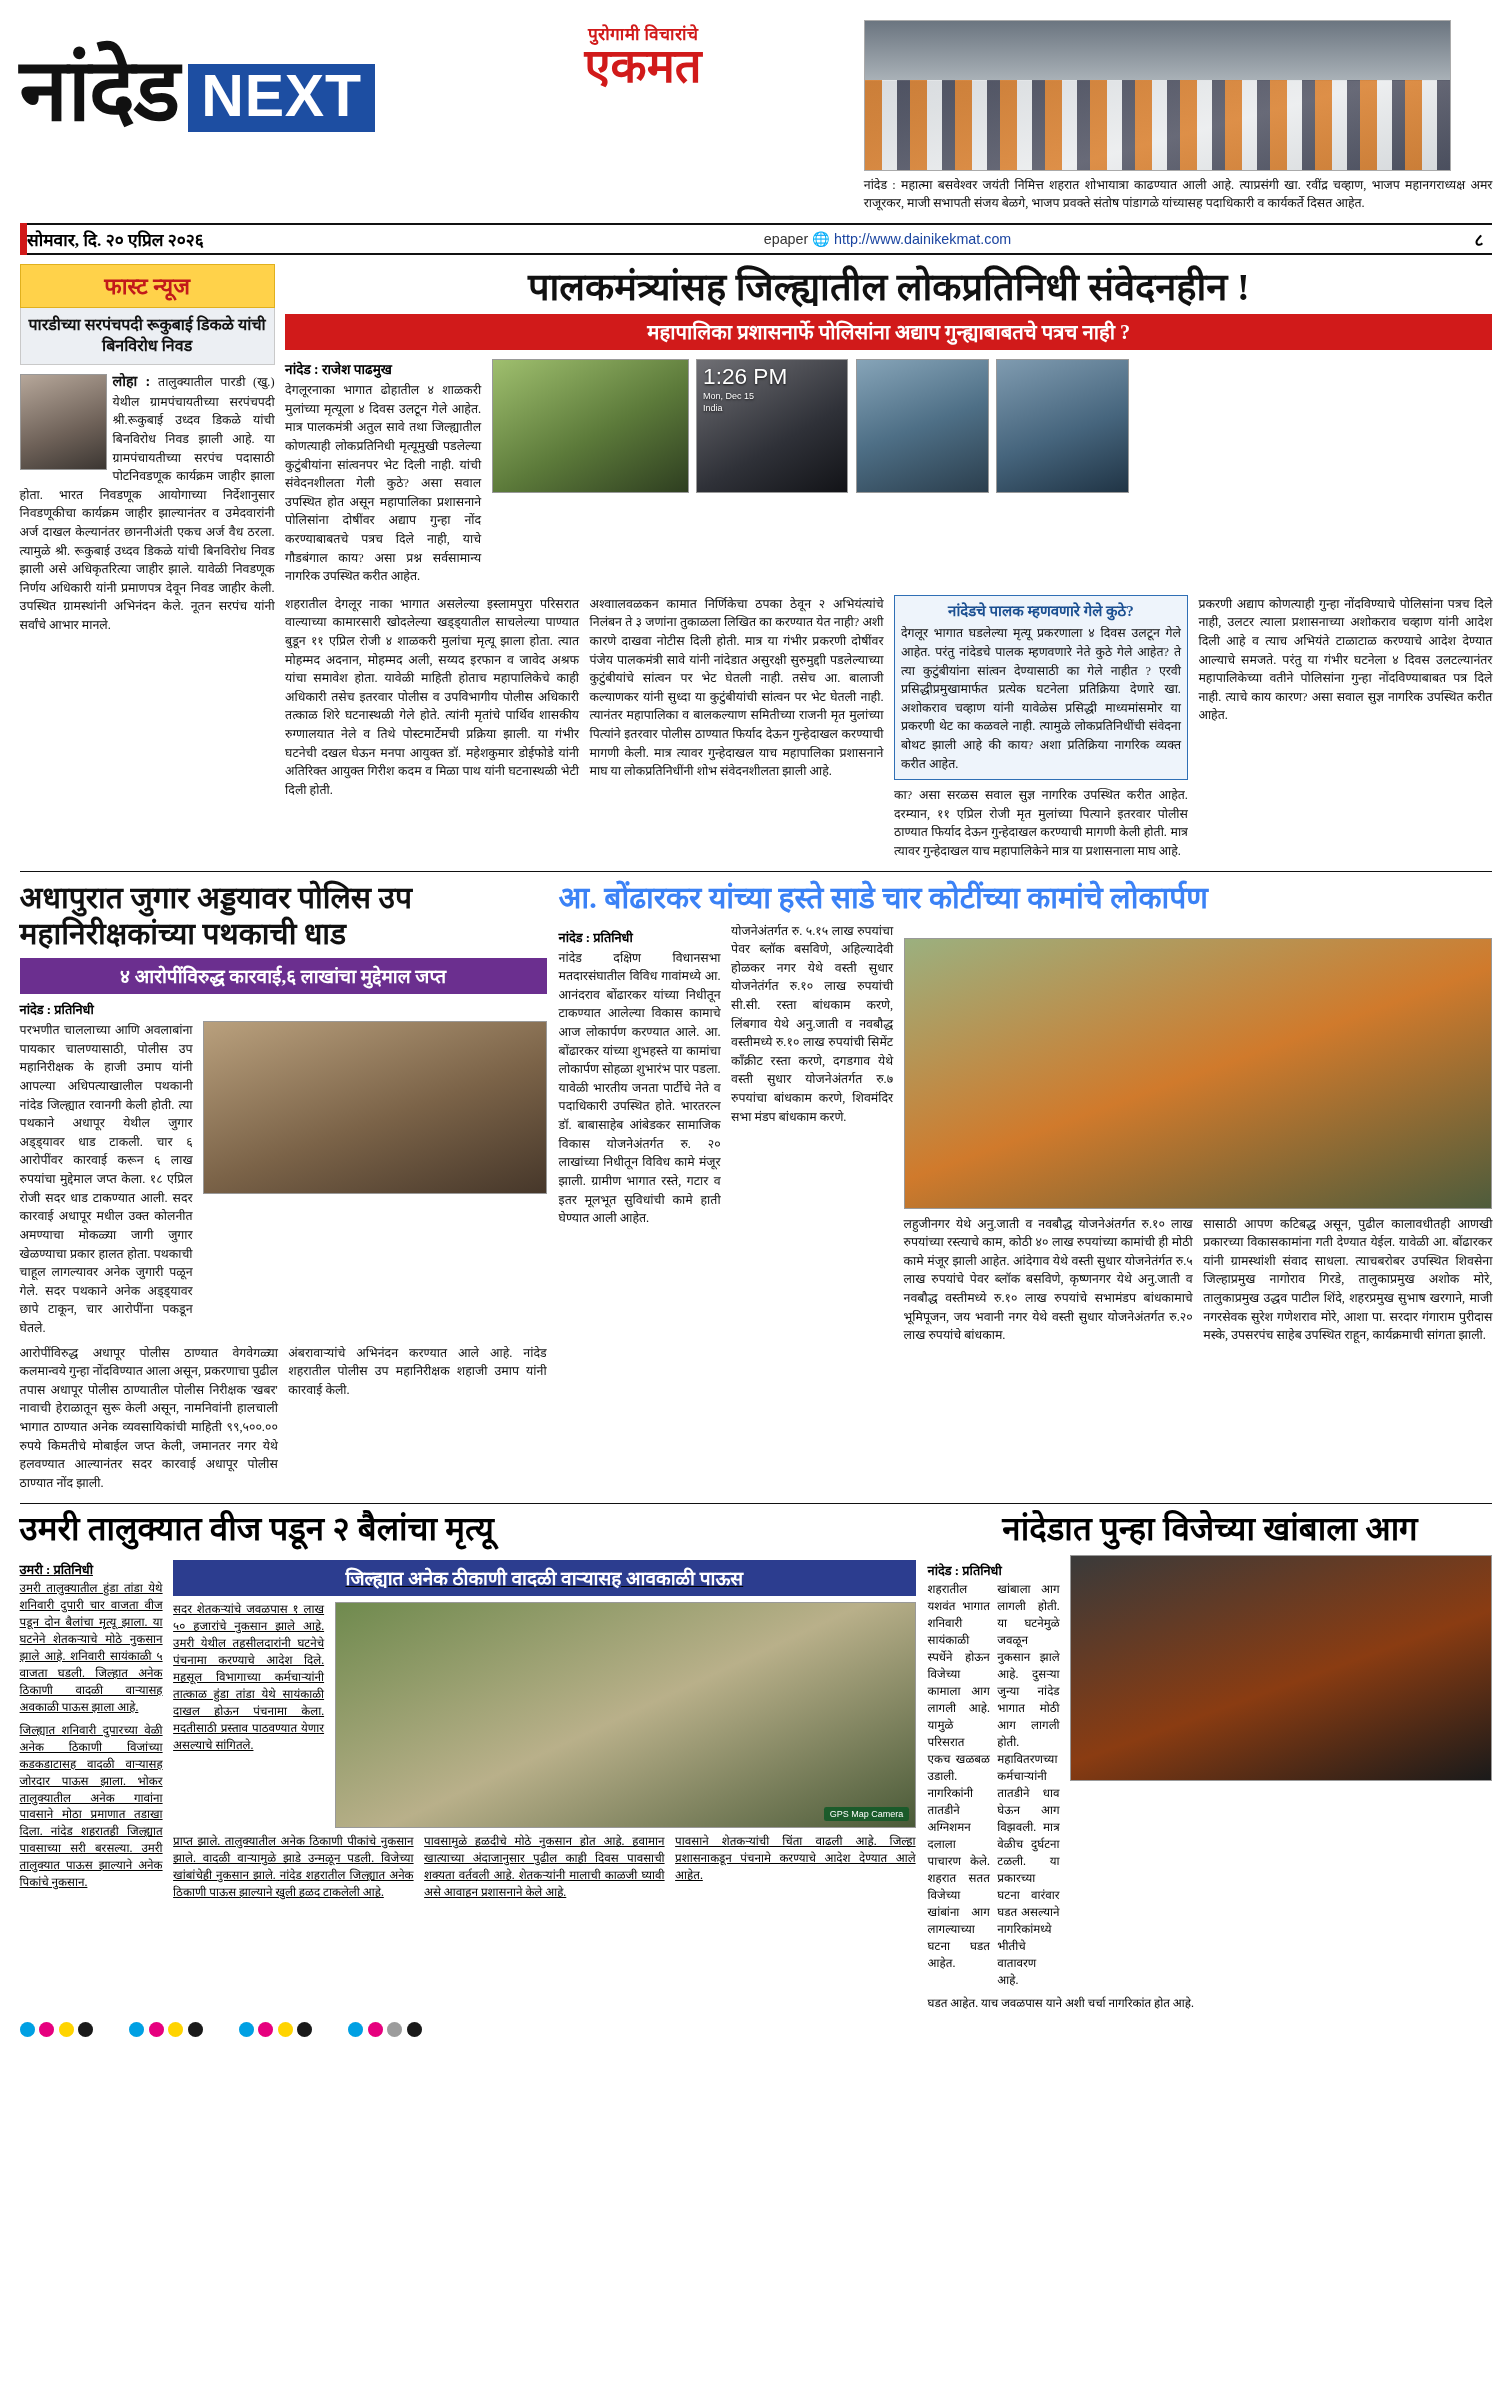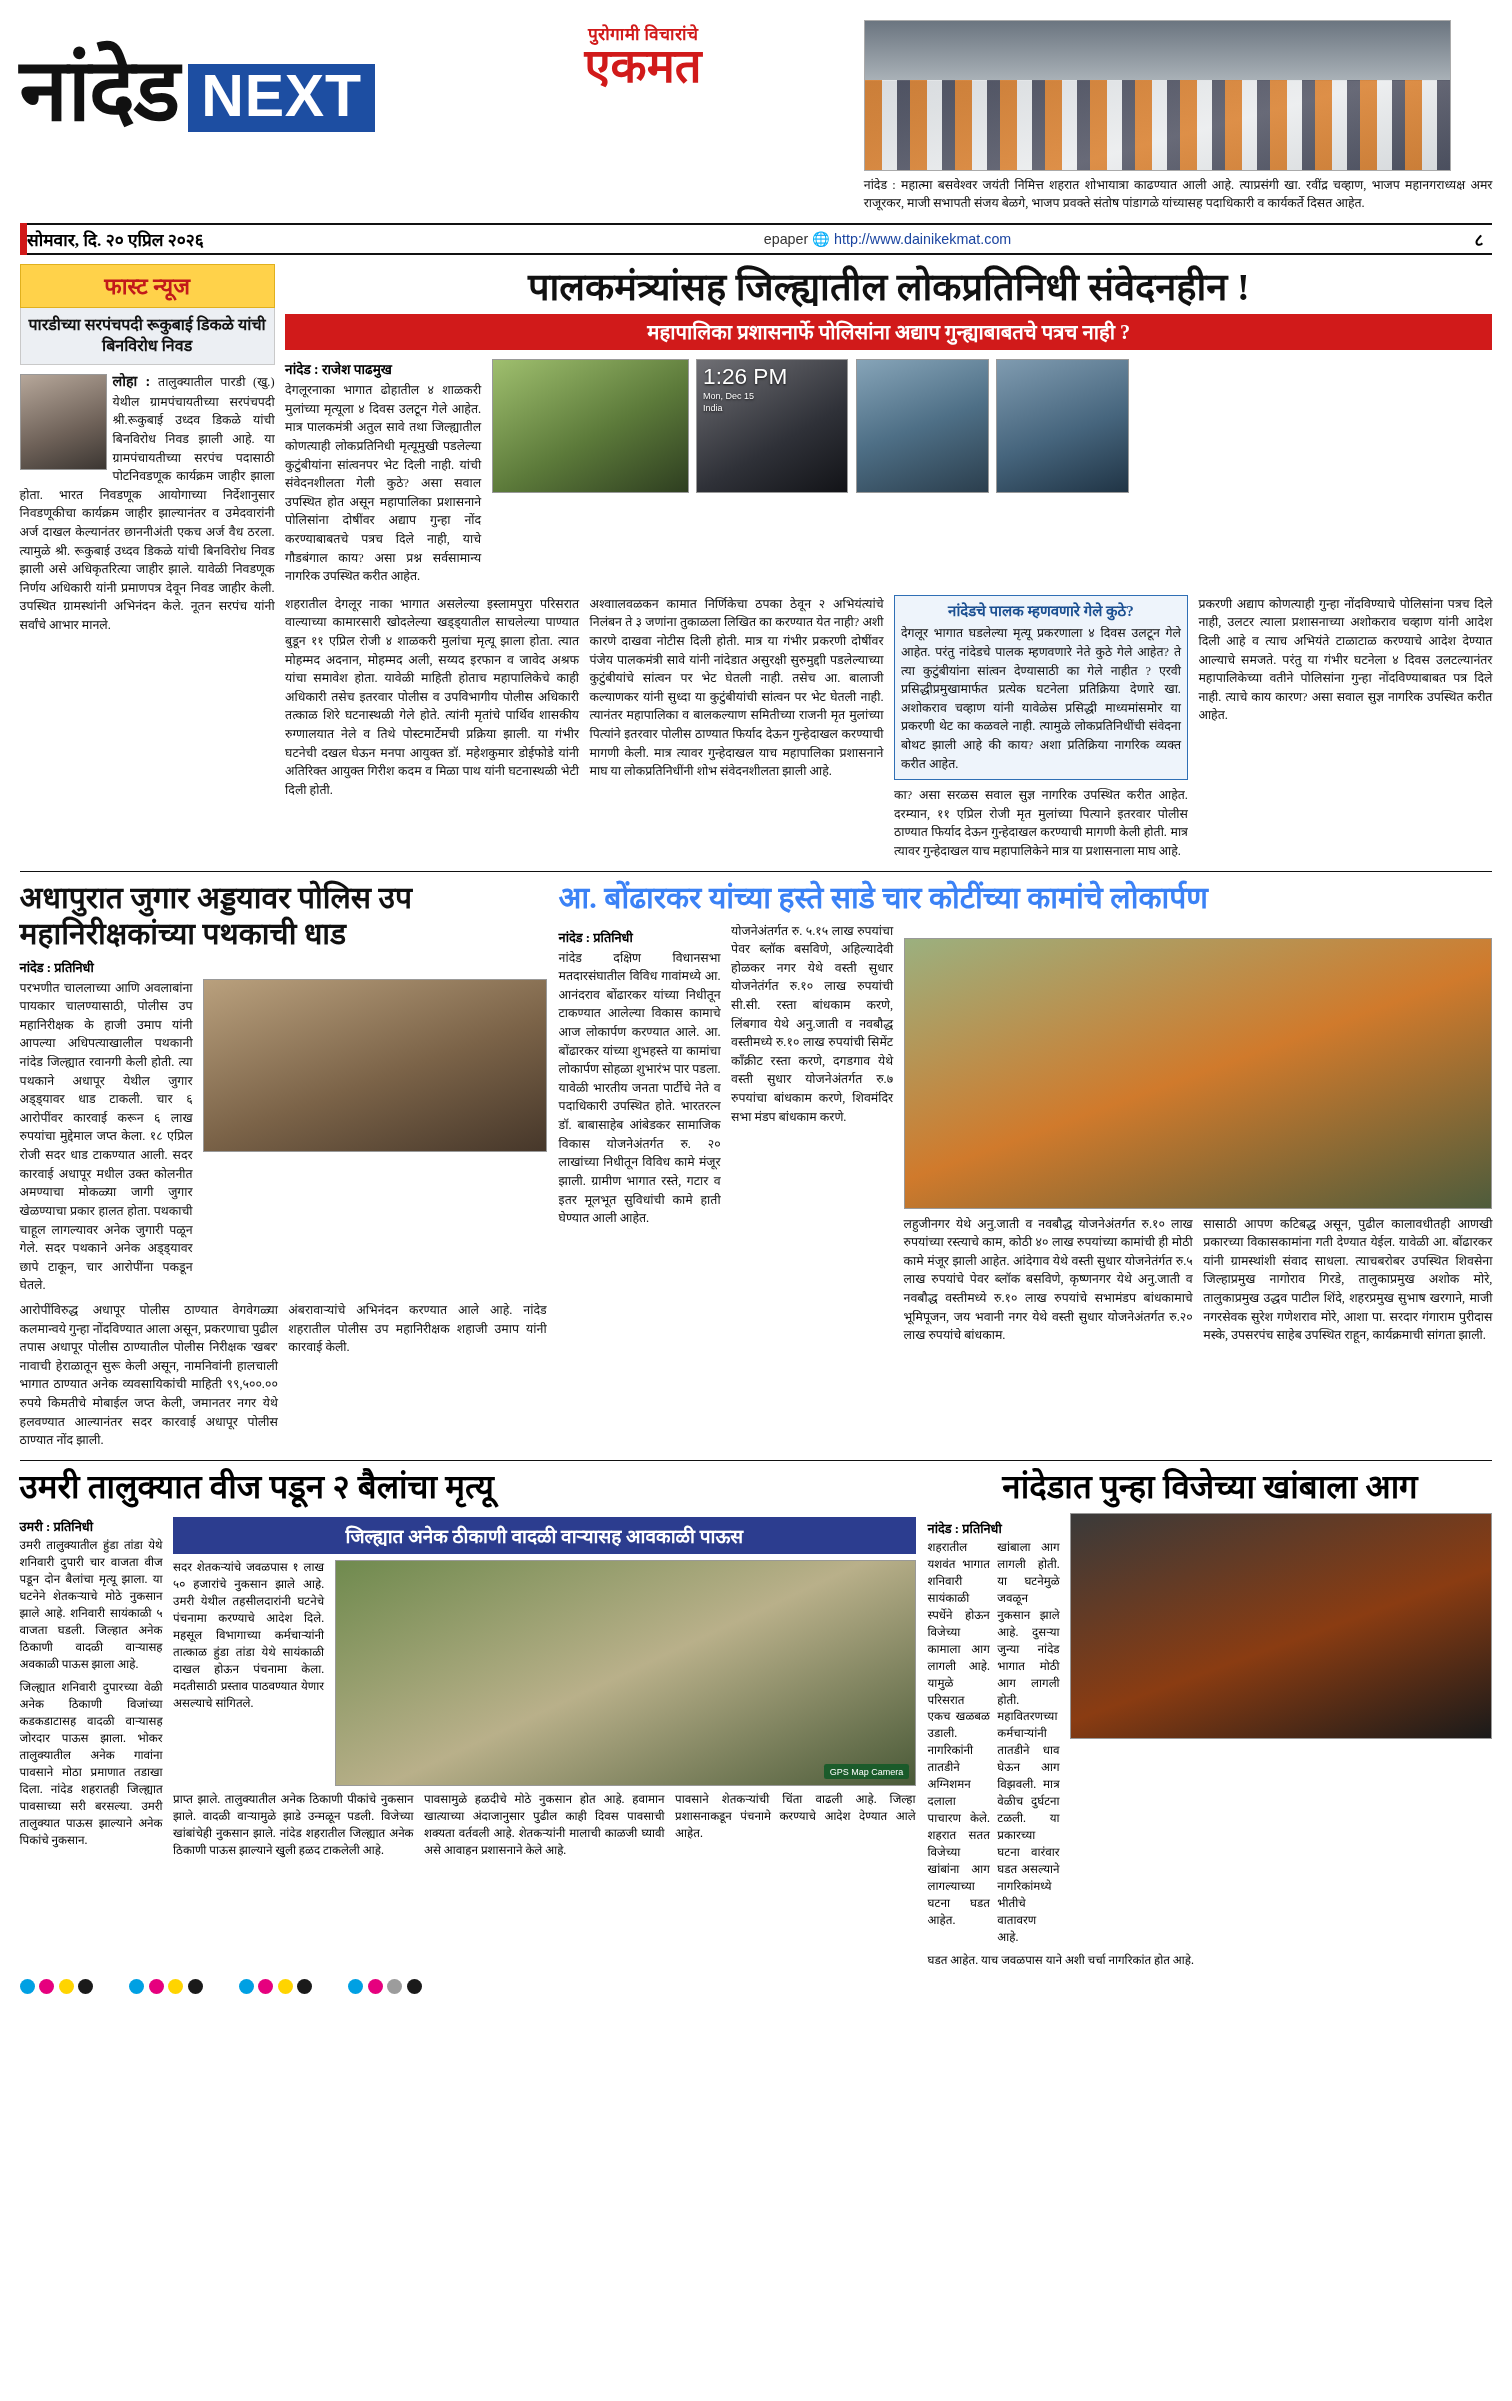--- a/index.html
+++ b/index.html
@@ -408,20 +408,21 @@
         <div class="body-text">प्रकरणी अद्याप कोणत्याही गुन्हा नोंदविण्याचे पोलिसांना पत्रच दिले नाही, उलटर त्याला प्रशासनाच्या अशोकराव चव्हाण यांनी आदेश दिली आहे व त्याच अभियंते टाळाटाळ करण्याचे आदेश देण्यात आल्याचे समजते. परंतु या गंभीर घटनेला ४ दिवस उलटल्यानंतर महापालिकेच्या वतीने पोलिसांना गुन्हा नोंदविण्याबाबत पत्र दिले नाही. त्याचे काय कारण? असा सवाल सुज्ञ नागरिक उपस्थित करीत आहेत.</div>
       </div>
     </div>
   </div>
 
   <div class="rule"></div>
 
   <div class="sec2">
     <div class="sec2-left">
       <div class="head2">अधापुरात जुगार अड्डयावर पोलिस उप महानिरीक्षकांच्या पथकाची धाड</div>
+      <div class="ribbon-purple">४ आरोपींविरुद्ध कारवाई,६ लाखांचा मुद्देमाल जप्त</div>
       <div class="ribbon-name">नांदेड : प्रतिनिधी</div>
       <div style="display:flex; gap:10.5px;">
         <div style="width:173px;" class="body-text">परभणीत चाललाच्या आणि अवलाबांना पायकार चालण्यासाठी, पोलीस उप महानिरीक्षक के हाजी उमाप यांनी आपल्या अधिपत्याखालील पथकानी नांदेड जिल्ह्यात रवानगी केली होती. त्या पथकाने अधापूर येथील जुगार अड्ड्यावर धाड टाकली. चार ६ आरोपींवर कारवाई करून ६ लाख रुपयांचा मुद्देमाल जप्त केला. १८ एप्रिल रोजी सदर धाड टाकण्यात आली. सदर कारवाई अधापूर मधील उक्त कोलनीत अमण्याचा मोकळ्या जागी जुगार खेळण्याचा प्रकार हालत होता. पथकाची चाहूल लागल्यावर अनेक जुगारी पळून गेले. सदर पथकाने अनेक अड्ड्यावर छापे टाकून, चार आरोपींना पकडून घेतले.</div>
         <div style="flex:1;">
           <div class="ph-wide"></div>
         </div>
       </div>
       <div style="display:flex; gap:10.5px; margin-top:6px;">
         <div style="flex:1;" class="body-text">आरोपींविरुद्ध अधापूर पोलीस ठाण्यात वेगवेगळ्या कलमान्वये गुन्हा नोंदविण्यात आला असून, प्रकरणाचा पुढील तपास अधापूर पोलीस ठाण्यातील पोलीस निरीक्षक 'खबर' नावाची हेराळातून सुरू केली असून, नामनिवांनी हालचाली भागात ठाण्यात अनेक व्यवसायिकांची माहिती ९९,५००.०० रुपये किमतीचे मोबाईल जप्त केली, जमानतर नगर येथे हलवण्यात आल्यानंतर सदर कारवाई अधापूर पोलीस ठाण्यात नोंद झाली.</div>
         <div style="flex:1;" class="body-text">अंबरावाऱ्यांचे अभिनंदन करण्यात आले आहे. नांदेड शहरातील पोलीस उप महानिरीक्षक शहाजी उमाप यांनी कारवाई केली.</div>
@@ -447,21 +448,21 @@
         </div>
       </div>
     </div>
   </div>
 
   <div class="rule"></div>
 
   <div class="sec3">
     <div class="sec3-left">
       <div class="head3">उमरी तालुक्यात वीज पडून २ बैलांचा मृत्यू</div>
-      <div style="display:flex; gap:10.5px; margin-top:4.5px;">
+      <div style="display:flex; gap:10.5px; margin-top:4.5px;text-decoration:underline;">
         <div style="width:143px;">
           <div class="ribbon-name">उमरी : प्रतिनिधी</div>
           <div class="smallcaption">उमरी तालुक्यातील हुंडा तांडा येथे शनिवारी दुपारी चार वाजता वीज पडून दोन बैलांचा मृत्यू झाला. या घटनेने शेतकऱ्याचे मोठे नुकसान झाले आहे. शनिवारी सायंकाळी ५ वाजता घडली. जिल्हात अनेक ठिकाणी वादळी वाऱ्यासह अवकाळी पाऊस झाला आहे.</div>
           <div class="smallcaption" style="margin-top:6px;">जिल्ह्यात शनिवारी दुपारच्या वेळी अनेक ठिकाणी विजांच्या कडकडाटासह वादळी वाऱ्यासह जोरदार पाऊस झाला. भोकर तालुक्यातील अनेक गावांना पावसाने मोठा प्रमाणात तडाखा दिला. नांदेड शहरातही जिल्ह्यात पावसाच्या सरी बरसल्या. उमरी तालुक्यात पाऊस झाल्याने अनेक पिकांचे नुकसान.</div>
         </div>
         <div style="flex:1;">
           <div class="ribbon-blue">जिल्ह्यात अनेक ठीकाणी वादळी वाऱ्यासह आवकाळी पाऊस</div>
           <div style="display:flex; gap:10.5px;">
             <div style="width:151px;" class="smallcaption">सदर शेतकऱ्यांचे जवळपास १ लाख ५० हजारांचे नुकसान झाले आहे. उमरी येथील तहसीलदारांनी घटनेचे पंचनामा करण्याचे आदेश दिले. महसूल विभागाच्या कर्मचाऱ्यांनी तात्काळ हुंडा तांडा येथे सायंकाळी दाखल होऊन पंचनामा केला. मदतीसाठी प्रस्ताव पाठवण्यात येणार असल्याचे सांगितले.</div>
             <div style="flex:1; position:relative;">

